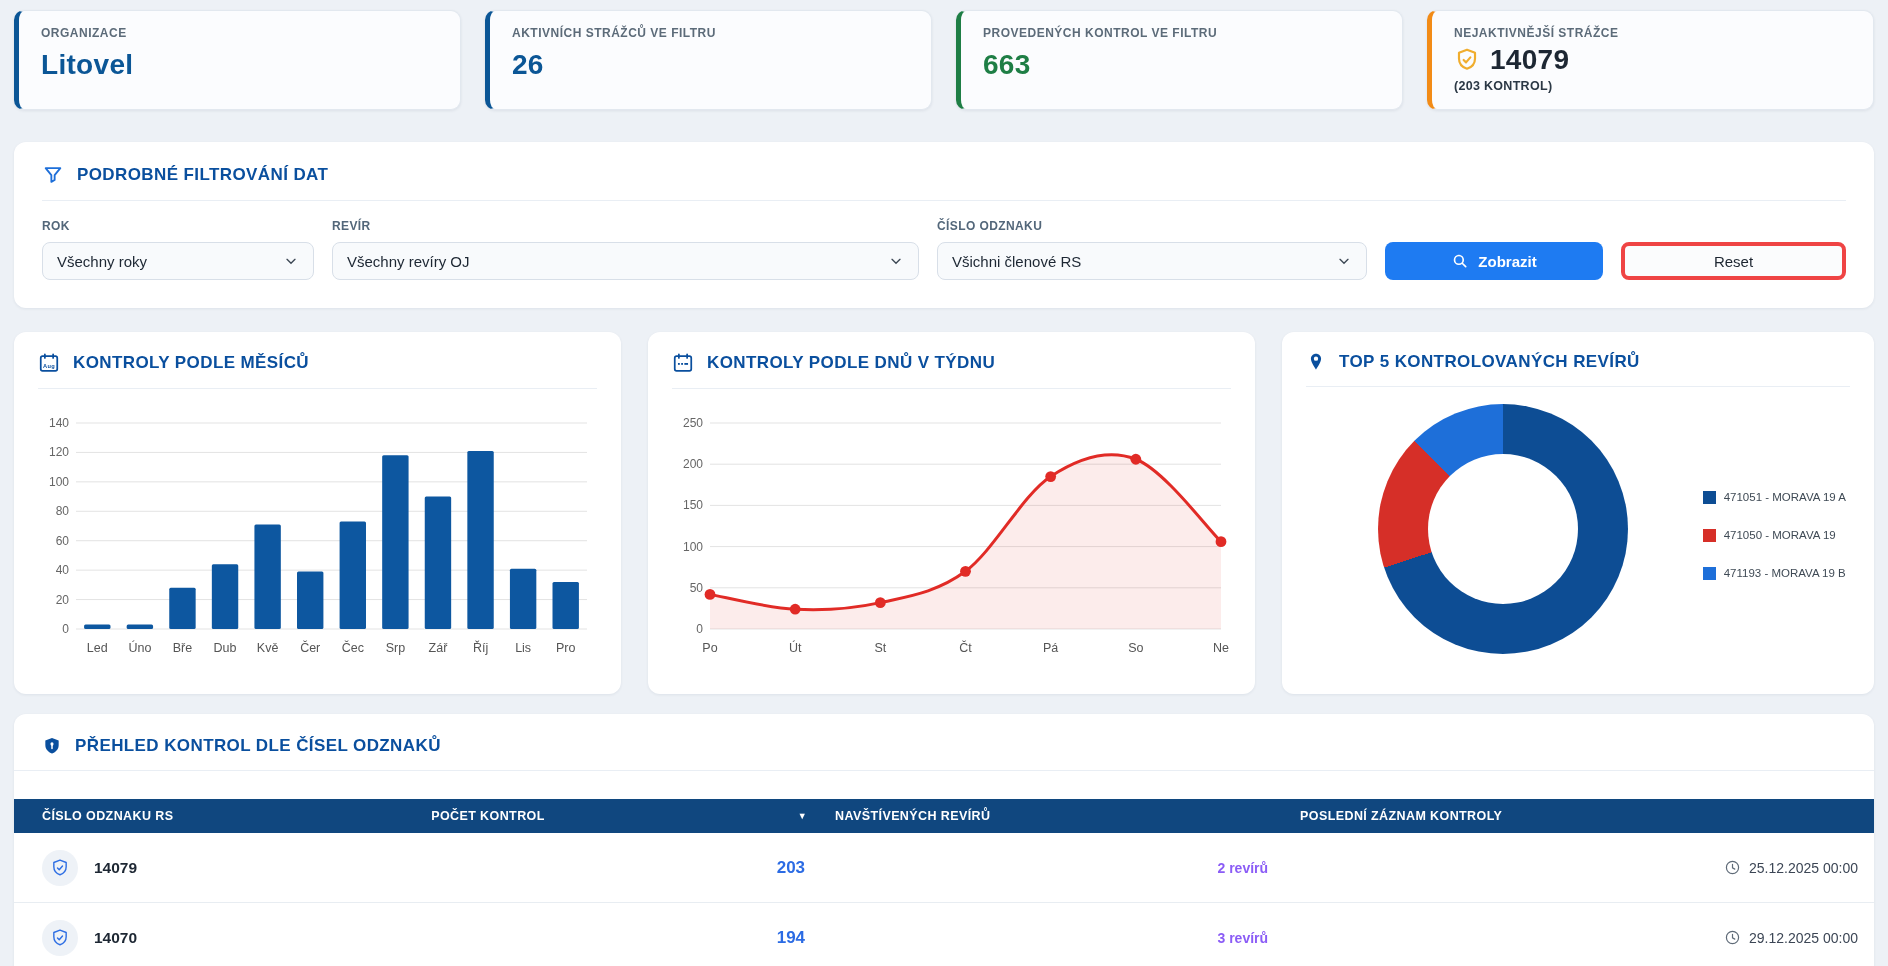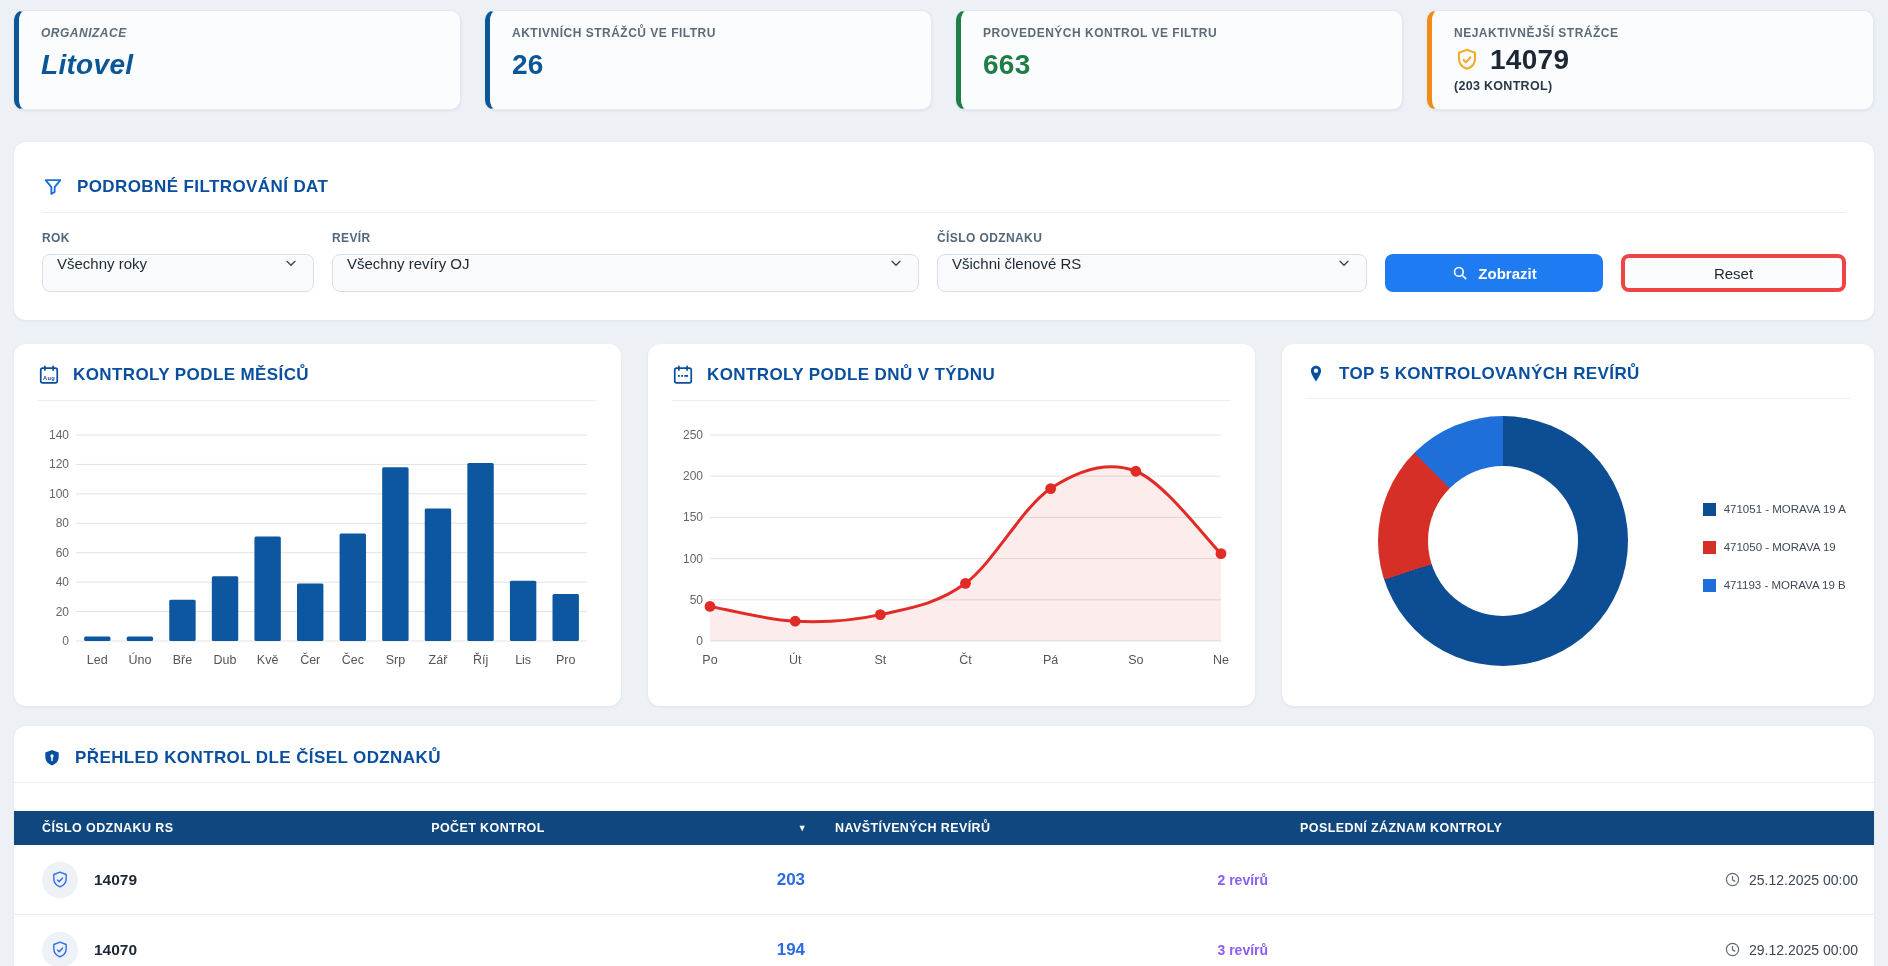--- a/index.html
+++ b/index.html
@@ -18,26 +18,26 @@
   .stat-value-row { display:flex; align-items:center; gap:10px; margin-top:4px; }
   .stat-sub { font-size:12.5px; font-weight:700; color:#2b3845; margin-top:3px; letter-spacing:.3px; }
 
   
   .panel { background:#ffffff; border-radius:12px; box-shadow:0 1px 3px rgba(20,40,70,.07); }
   .card-title-row { display:flex; align-items:center; gap:13px; color:#0a4f9e;
     font-weight:800; font-size:17px; letter-spacing:.4px; }
   .divider { height:1px; background:#e9eef4; margin-top:14px; }
 
   
-  .filter-card { margin:32px 14px 0; padding:34px 28px 28px; }
+  .filter-card { margin:32px 14px 0; padding:22px 28px 28px; }
   .filter-row { display:flex; gap:18px; margin-top:18px; align-items:flex-end; }
   .field label { display:block; font-size:12px; font-weight:700; color:#53677a;
     letter-spacing:.4px; margin-bottom:9px; }
   .select { height:38px; background:#f8fafc; border:1px solid #d8dfe8; border-radius:8px;
-    display:flex; align-items:flex-start; justify-content:space-between; padding:0 14px;
+    display:flex; align-items:center; justify-content:space-between; padding:0 14px;
     font-size:15px; color:#1d2733; cursor:pointer; }
   .w1 { width:272px; } .w2 { flex:1; } .w3 { width:430px; }
   .btn-primary { width:218px; height:38px; background:#1e7bf2; color:#fff; border:none;
     border-radius:8px; font-weight:700; font-size:15px; display:flex; align-items:center;
     justify-content:center; gap:9px; cursor:pointer; font-family:inherit; }
   .btn-secondary { width:225px; height:38px; background:#fbfcfd; border:4px solid #ef4444;
     border-radius:8px; font-weight:400; font-size:15px; color:#1c2530; cursor:pointer; font-family:inherit; }
 
   
   .charts-row { display:flex; gap:27px; margin:24px 14px 0; }
@@ -72,21 +72,21 @@
   .td3 { width:25%; text-align:right; padding-right:20px; font-weight:700; font-size:14px; color:#8b5cf6; }
   .td4 { width:31.5%; display:flex; justify-content:flex-end; align-items:center; gap:8px;
     padding-right:16px; font-size:14px; color:#3c4655; }
 </style>
 </head>
 <body>
 
 <div class="page">
 
   <div class="stats-row">
-    <div class="stat-card" style="border-left-color: rgb(11, 86, 150); font-style: italic;">
+    <div class="stat-card" style="border-left-color: rgb(11, 86, 150);">
       <div class="stat-label">ORGANIZACE</div>
       <div class="stat-value" style="color: rgb(11, 86, 150);">Litovel</div>
     </div>
     <div class="stat-card" style="border-left-color: rgb(11, 86, 150);">
       <div class="stat-label">AKTIVNÍCH STRÁŽCŮ VE FILTRU</div>
       <div class="stat-value" style="color: rgb(11, 86, 150);">26</div>
     </div>
     <div class="stat-card" style="border-left-color: rgb(30, 126, 69);">
       <div class="stat-label">PROVEDENÝCH KONTROL VE FILTRU</div>
       <div class="stat-value" style="color: rgb(30, 126, 69);">663</div>

